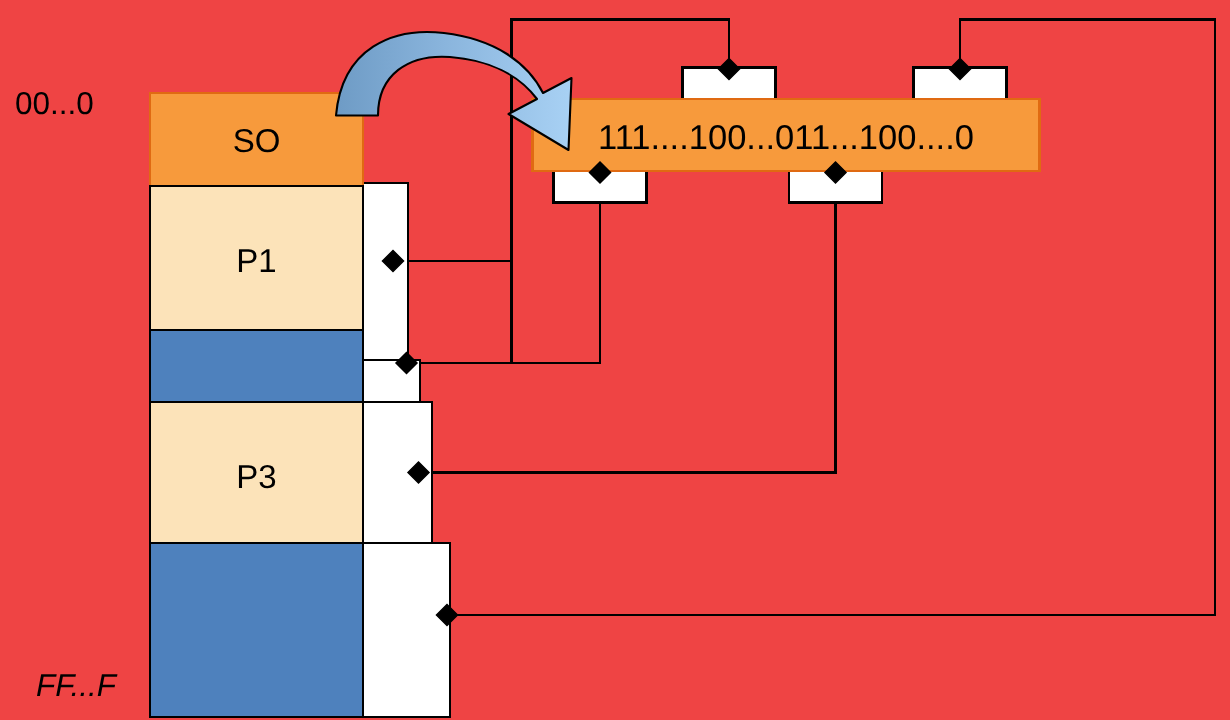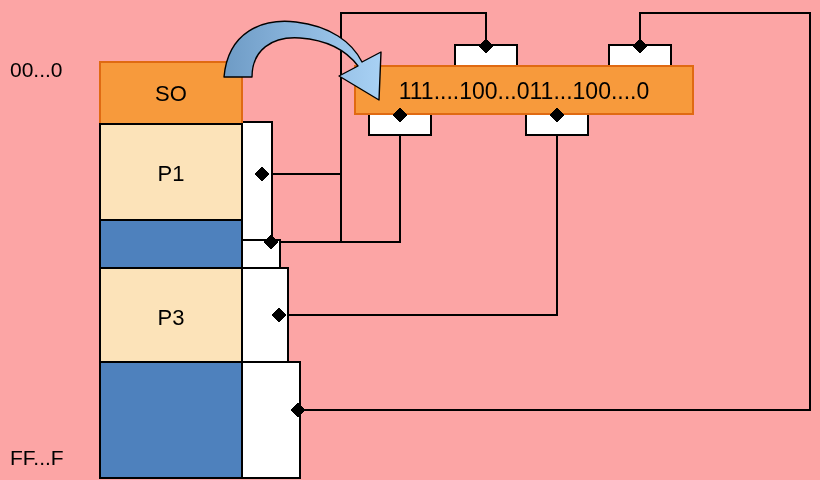--- a/index.html
+++ b/index.html
@@ -4,21 +4,21 @@
 <style>
   html, body {
     margin: 0;
     padding: 0;
     background: #ffffff;
   }
   #canvas {
     position: relative;
     width: 820px;
     height: 480px;
-    background: #fca5a5;
+    background: #ef4444;
     overflow: hidden;
     font-family: "Liberation Sans", sans-serif;
   }
   #svg-layer {
     position: absolute;
     left: 0;
     top: 0;
     width: 820px;
     height: 480px;
   }
@@ -41,21 +41,21 @@
     fill: #000000;
   }
 </style>
 </head>
 <body>
 
 <div id="canvas">
 
   <div class="axis-label" id="label-top" style="left:10px; top:58px;">00...0</div>
 
-  <div class="axis-label" id="label-bottom" style="left:10px; top:446px;">FF...F</div>
+  <div class="axis-label" id="label-bottom" style="left:24px; top:446px;font-style:italic;">FF...F</div>
 
   <svg id="svg-layer" viewBox="0 0 820 480" xmlns="http://www.w3.org/2000/svg">
 
     <defs>
       <linearGradient id="arrowGrad" x1="0" y1="0" x2="1" y2="0">
         <stop offset="0%" stop-color="#6E9BC5"></stop>
         <stop offset="45%" stop-color="#89B4DC"></stop>
         <stop offset="100%" stop-color="#A8D1F4"></stop>
       </linearGradient>
     </defs>

